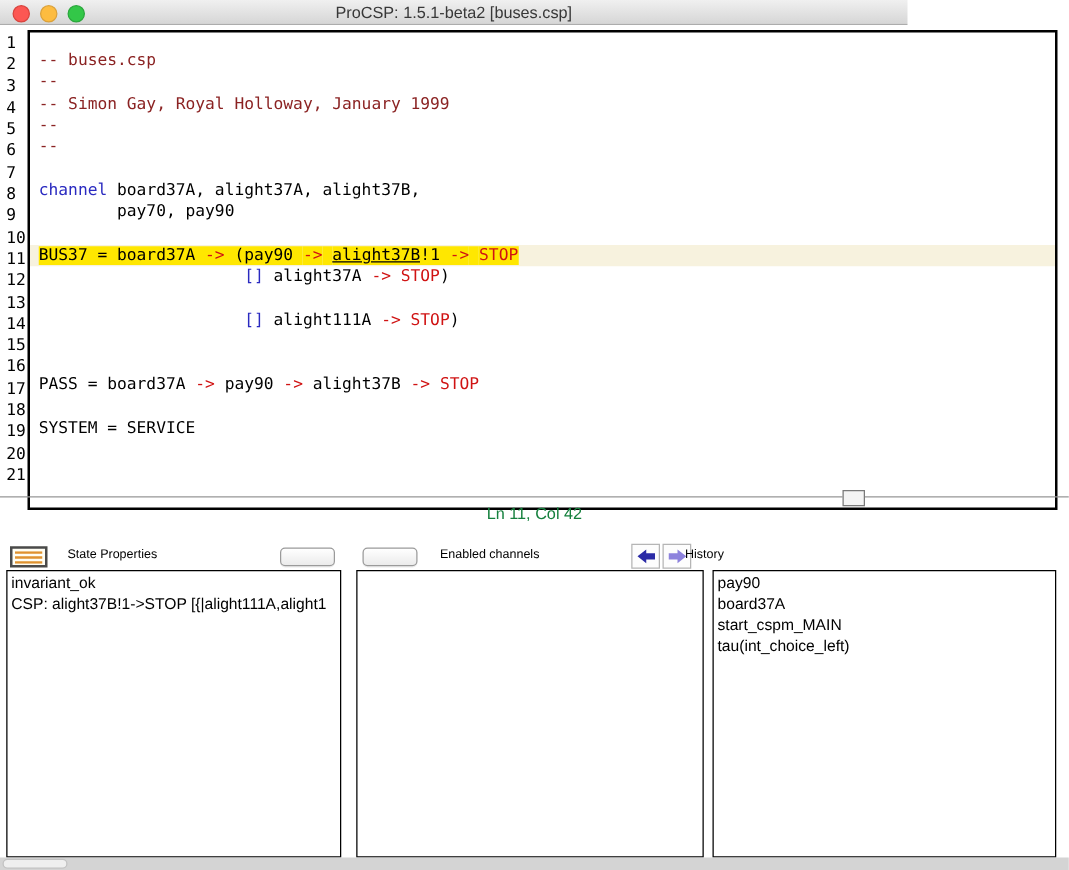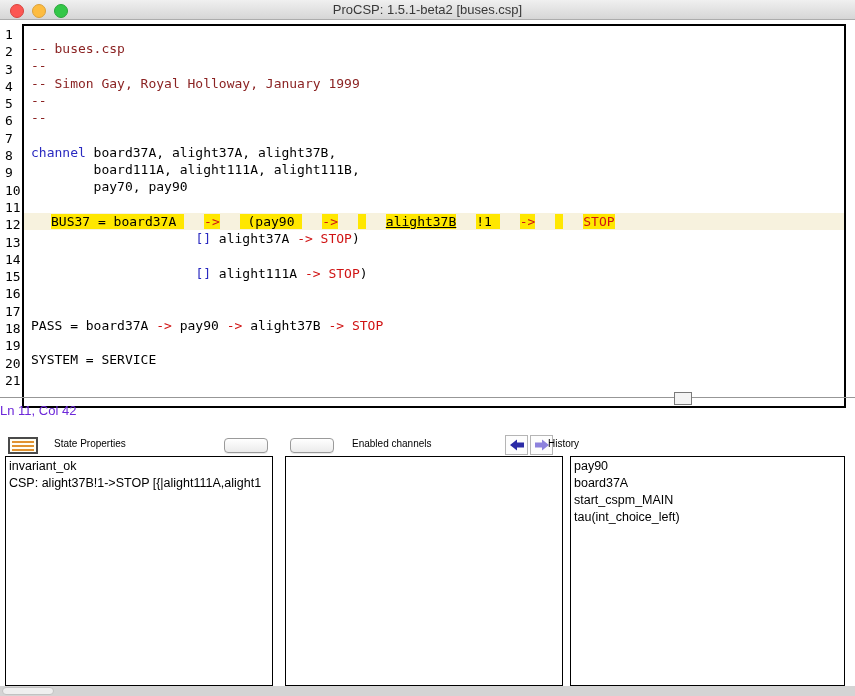--- a/index.html
+++ b/index.html
@@ -8,21 +8,21 @@
     background:#ffffff;
     font-family:"Liberation Sans", sans-serif;
     position:relative;
     overflow:hidden;
     -webkit-font-smoothing:antialiased;
   }
   .window { position:absolute; inset:0; }
 
   
   .titlebar {
-    position:absolute; top:0; left:0; width:855px; height:19px;
+    position:absolute; top:0; left:0; width:726px; height:19px;
     background:linear-gradient(#f0f0f0,#d6d6d6);
     border-bottom:1px solid #acacac;
   }
   .traffic { position:absolute; top:4px; left:10px; display:flex; gap:8px; }
   .light { width:12px; height:12px; border-radius:50%; display:inline-block; }
   .light.red    { background:var(--close-button,#fc5753);    border:1px solid #d8433d; }
   .light.yellow { background:var(--minimize-button,#fdbc40); border:1px solid #dba13a; }
   .light.green  { background:var(--zoom-button,#33c748);     border:1px solid #2aa73c; }
   .title {
     position:absolute; top:2px; left:0; width:100%;
@@ -38,38 +38,38 @@
   .editor {
     position:absolute; top:24px; left:22px; width:820px; height:366px;
     border:2px solid #000; background:#fff;
     font-family:"DejaVu Sans Mono", monospace;
     font-size:13px; line-height:17.3px;
     overflow:hidden; cursor:text;
     padding-top:14px;
   }
   .code-line { white-space:pre; padding-left:7px; height:17.3px; }
   .code-line.active { background:var(--row-highlight,#f7f2de); }
-  .code-line.active span { background:var(--line-highlight,#ffe700);margin-left:20px; }
+  .code-line.active span { background:var(--line-highlight,#ffe700); }
   .tok-plain   { color:var(--text,#000); }
   .tok-comment { color:var(--comment,#8b2323); }
   .tok-keyword { color:var(--keyword,#2a2ac0); }
   .tok-op      { color:var(--operator,#d01313); }
   .underline   { text-decoration:underline; }
 
   
   .hline { position:absolute; top:397px; left:0; width:855px; height:1px; background:#979797; }
   .hthumb {
     position:absolute; top:392px; left:674px; width:16px; height:11px;
     background:#f4f4f4; border:1px solid #7a7a7a;
   }
 
   
   .status {
     position:absolute; top:403px; left:0; width:100%;
-    font-size:13px; color:#6d28d9;
+    text-align:center; font-size:13px; color:#15803d;
   }
 
   
   .iconbtn {
     position:absolute; top:437px; left:8px; width:30px; height:17px;
     background:#fffef4; border:2px solid #4a4a4a;
     display:flex; align-items:center; justify-content:center;
     padding:0; cursor:pointer;
   }
   .hdr { position:absolute; font-size:10px; color:#000; }
@@ -155,21 +155,20 @@
       <div>21</div>
     </div>
   <div class="editor">
       <div class="code-line"><span class="tok-comment">-- buses.csp</span></div>
       <div class="code-line"><span class="tok-comment">--</span></div>
       <div class="code-line"><span class="tok-comment">-- Simon Gay, Royal Holloway, January 1999</span></div>
       <div class="code-line"><span class="tok-comment">--</span></div>
       <div class="code-line"><span class="tok-comment">--</span></div>
       <div class="code-line">&nbsp;</div>
       <div class="code-line"><span class="tok-keyword">channel</span><span class="tok-plain"> board37A, alight37A, alight37B,</span></div>
-      <div class="code-line"><span class="tok-plain">        board111A, alight111A, alight111B,</span></div>
       <div class="code-line"><span class="tok-plain">        pay70, pay90</span></div>
       <div class="code-line">&nbsp;</div>
       <div class="code-line active"><span class="tok-plain">BUS37 = board37A </span><span class="tok-op">-&gt;</span><span class="tok-plain"> (pay90 </span><span class="tok-op">-&gt;</span><span class="tok-plain"> </span><span class="tok-plain underline">alight37B</span><span class="tok-plain">!1 </span><span class="tok-op">-&gt;</span><span class="tok-plain"> </span><span class="tok-op">STOP</span></div>
       <div class="code-line"><span class="tok-plain">                     </span><span class="tok-keyword">[]</span><span class="tok-plain"> alight37A </span><span class="tok-op">-&gt;</span><span class="tok-plain"> </span><span class="tok-op">STOP</span><span class="tok-plain">)</span></div>
       <div class="code-line">&nbsp;</div>
       <div class="code-line"><span class="tok-plain">                     </span><span class="tok-keyword">[]</span><span class="tok-plain"> alight111A </span><span class="tok-op">-&gt;</span><span class="tok-plain"> </span><span class="tok-op">STOP</span><span class="tok-plain">)</span></div>
       <div class="code-line">&nbsp;</div>
       <div class="code-line">&nbsp;</div>
       <div class="code-line"><span class="tok-plain">PASS = board37A </span><span class="tok-op">-&gt;</span><span class="tok-plain"> pay90 </span><span class="tok-op">-&gt;</span><span class="tok-plain"> alight37B </span><span class="tok-op">-&gt;</span><span class="tok-plain"> </span><span class="tok-op">STOP</span></div>
       <div class="code-line">&nbsp;</div>

